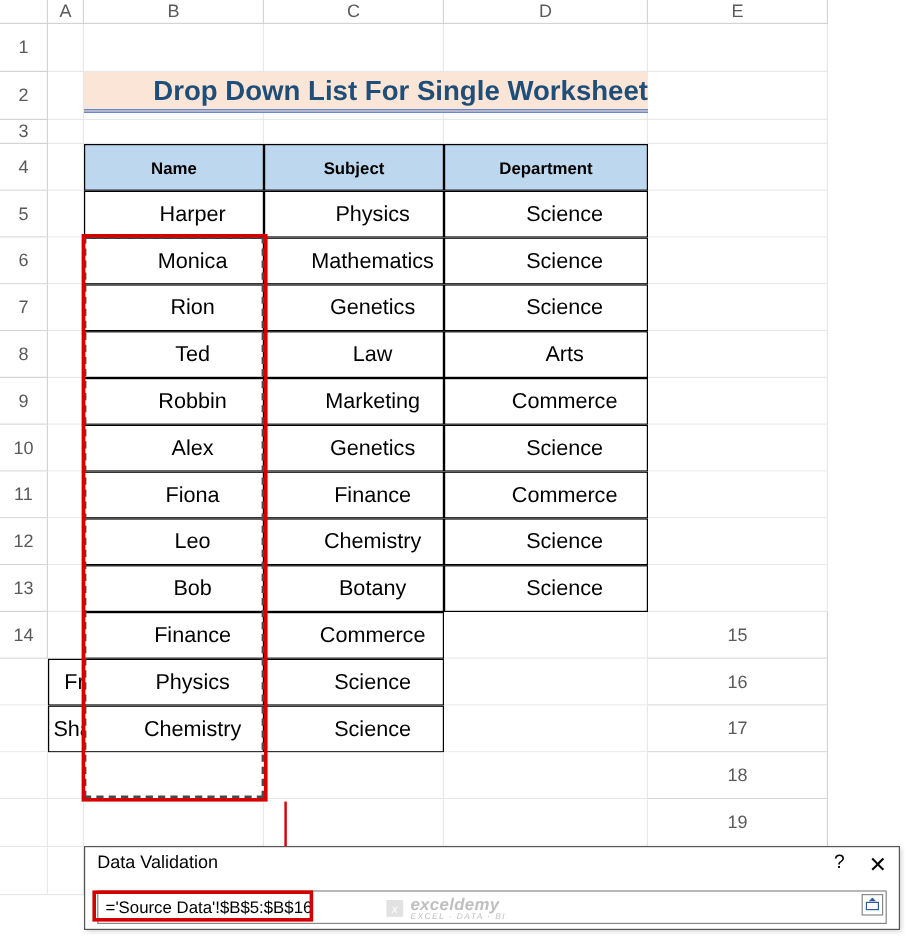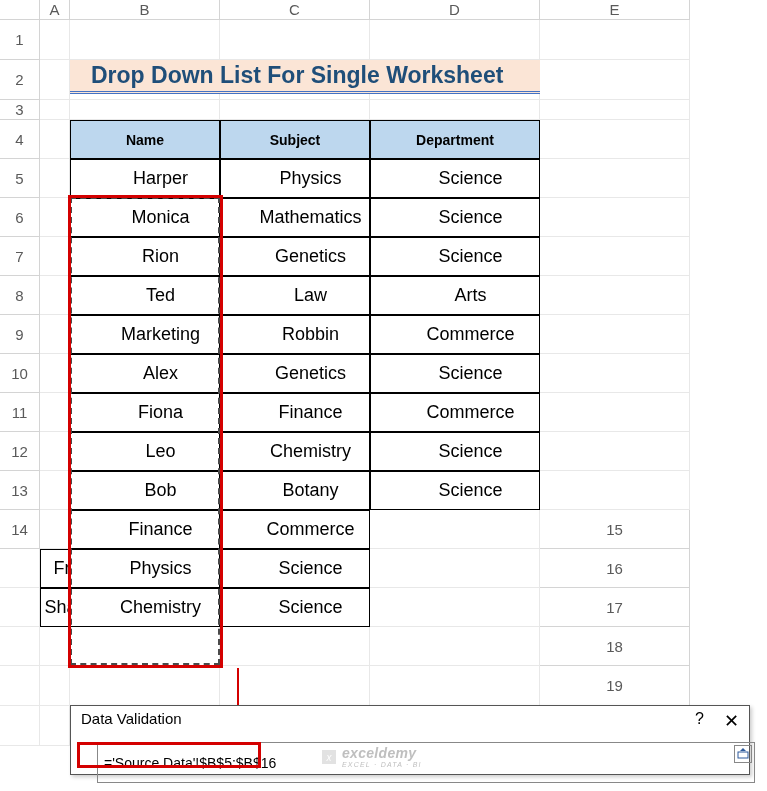--- a/index.html
+++ b/index.html
@@ -49,24 +49,24 @@
     flex-direction: column;
     align-items: center;
     justify-content: center;
     background: #fff;
   }
   .title-text {
     color: #1f4e79;
     font-weight: 700;
     font-size: 23px;
     background: #fbe5d6;
-    padding: 2px 21px;
+    padding: 2px 0;
     border-bottom: 3px double #4472c4;
     width: 100%;
-    text-align: left;
+    text-align: right;
   }
   .thead {
     background: #bdd7ee;
     font-weight: 700;
     border: 1px solid #000;
     font-size: 14px;
   }
   .tcell {
     border: 1px solid #000;
     font-size: 18px;
@@ -96,23 +96,23 @@
     display: flex;
     align-items: flex-start;
     padding: 4px 10px;
     font-size: 15px;
     color: #000;
   }
   .dvbox-head .sp { flex: 1; }
   .dvbox-head .q { font-size: 16px; margin-right: 20px; cursor: pointer; }
   .dvbox-head .x { font-size: 18px; cursor: pointer; }
   .dvbox-input {
-    margin: 6px 26px;
+    margin: 6px 10px;
     width: calc(100% - 20px);
-    height: 41px;
+    height: 28px;
     border: 1px solid #888;
     font-size: 14px;
     padding: 2px 6px;
     display: flex;
     align-items: center;
     position: relative;
   }
   .dvbox-input .collapse {
     position: absolute;
     right: 2px;
@@ -212,22 +212,22 @@
     <div class="cell tcell">Science</div>
     <div class="cell"></div>
     <div class="rowhdr">8</div>
     <div class="cell"></div>
     <div class="cell tcell">Ted</div>
     <div class="cell tcell">Law</div>
     <div class="cell tcell">Arts</div>
     <div class="cell"></div>
     <div class="rowhdr">9</div>
     <div class="cell"></div>
+    <div class="cell tcell">Robbin</div>
     <div class="cell tcell">Marketing</div>
-    <div class="cell tcell">Robbin</div>
     <div class="cell tcell">Commerce</div>
     <div class="cell"></div>
     <div class="rowhdr">10</div>
     <div class="cell"></div>
     <div class="cell tcell">Alex</div>
     <div class="cell tcell">Genetics</div>
     <div class="cell tcell">Science</div>
     <div class="cell"></div>
     <div class="rowhdr">11</div>
     <div class="cell"></div>

